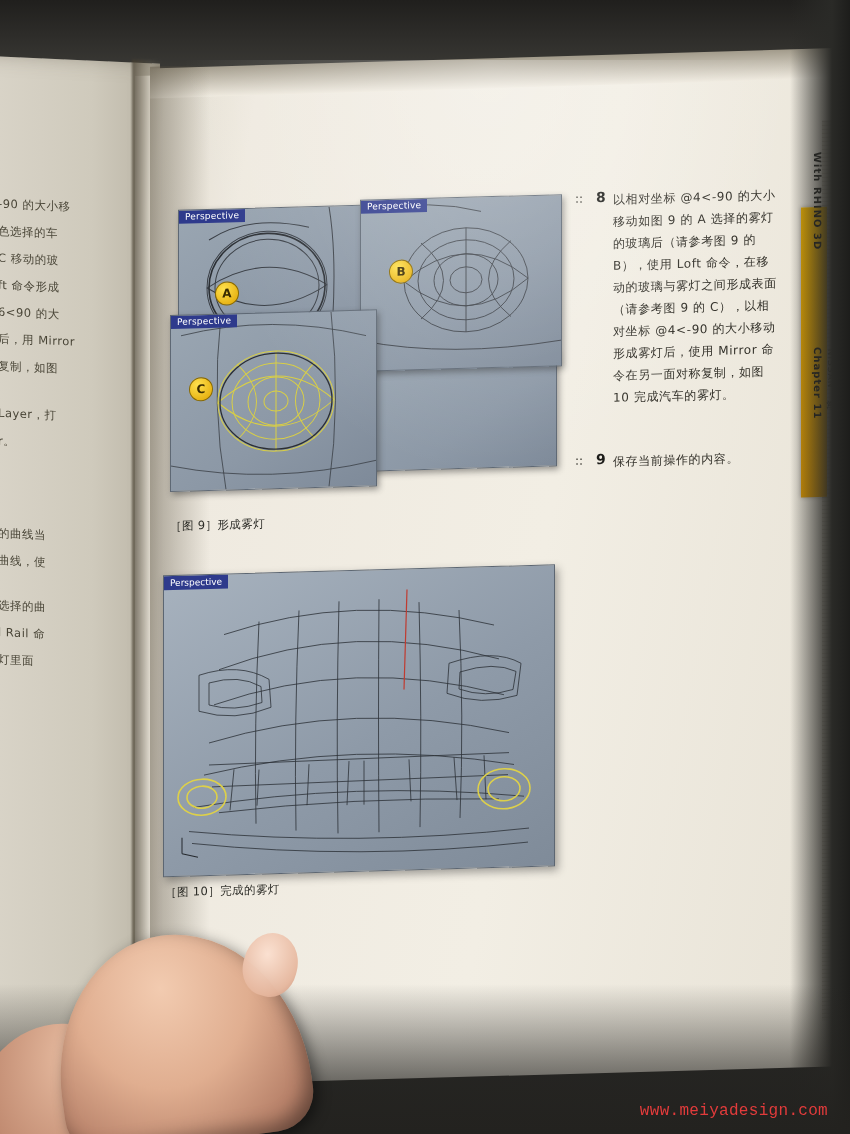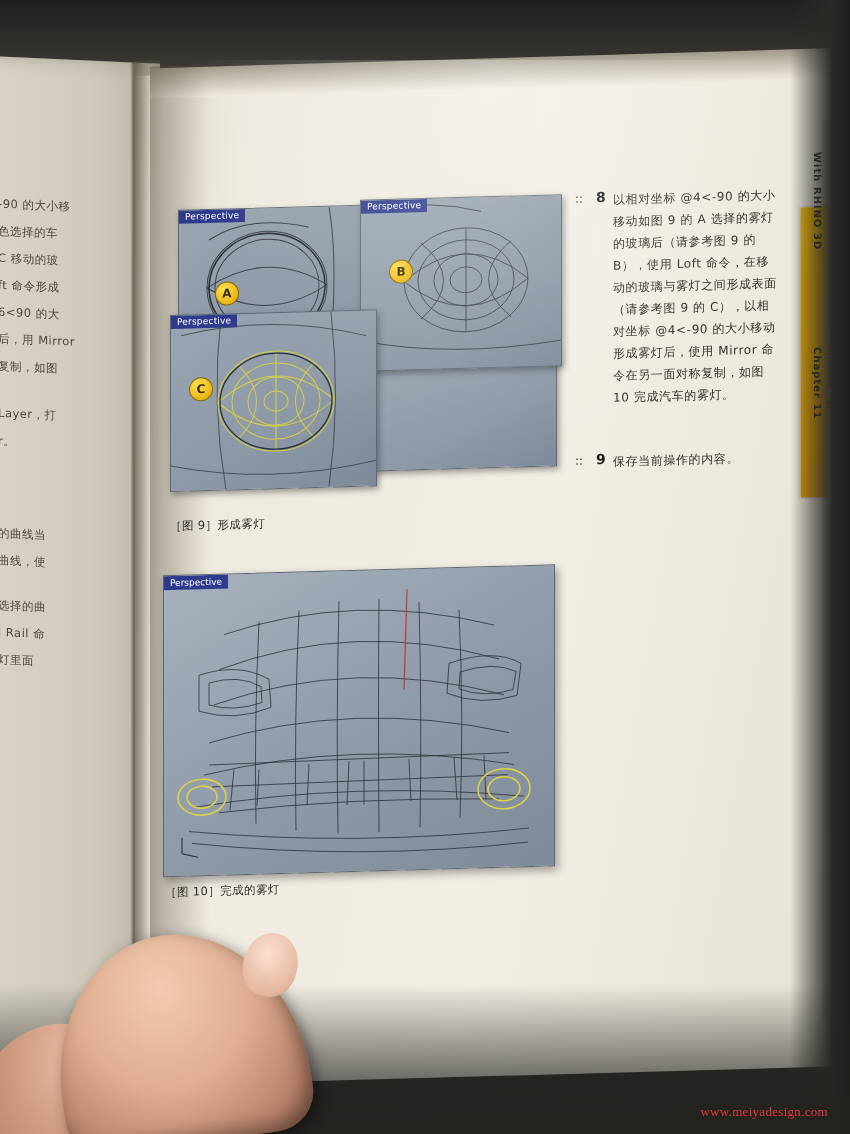--- a/index.html
+++ b/index.html
@@ -107,21 +107,21 @@
   .nail{position:absolute;left:198px;top:12px;width:54px;height:64px;border-radius:50% 50% 45% 45%;
     background:radial-gradient(ellipse at 40% 35%,#fbe0d0,#e6b79e 70%,#c9927a);
     transform:rotate(22deg);opacity:.95;}
   .finger2{
     position:absolute;left:-20px;bottom:-40px;width:170px;height:150px;
     background:radial-gradient(ellipse at 50% 20%,#e8bda2,#c28c72 70%,#90604d);
     border-radius:90px 90px 30px 30px;transform:rotate(10deg);
   }
 
   .watermark{position:absolute;right:22px;bottom:14px;color:#e23b3b;
-     font-size:13px;letter-spacing:.3px;font-family:Liberation Serif, serif;}
+     font-size:16px;letter-spacing:.3px;font-family:Liberation Mono, monospace;}
 
   .glare{position:absolute;left:180px;top:60px;width:620px;height:420px;
      background:radial-gradient(ellipse at 50% 0%,rgba(255,255,255,.28),rgba(255,255,255,0) 70%);
      pointer-events:none;}
   svg{display:block;}
 </style>
 </head>
 <body>
 
 <div class="photo">

